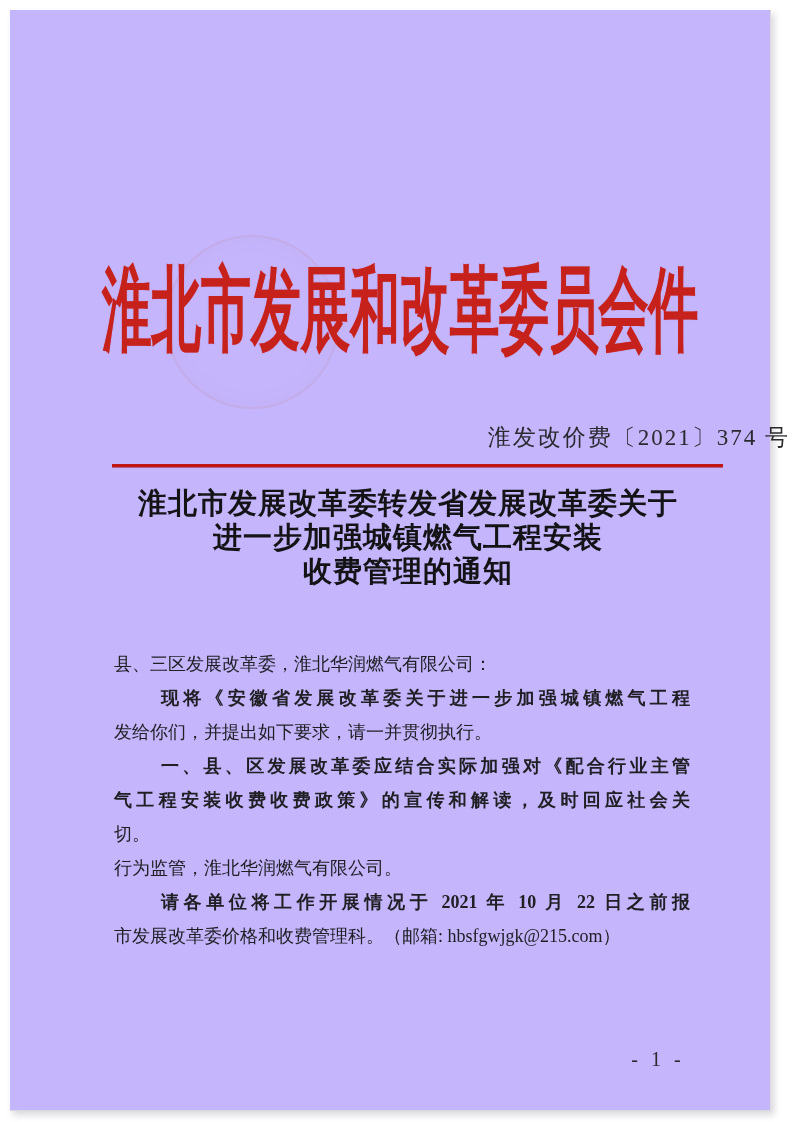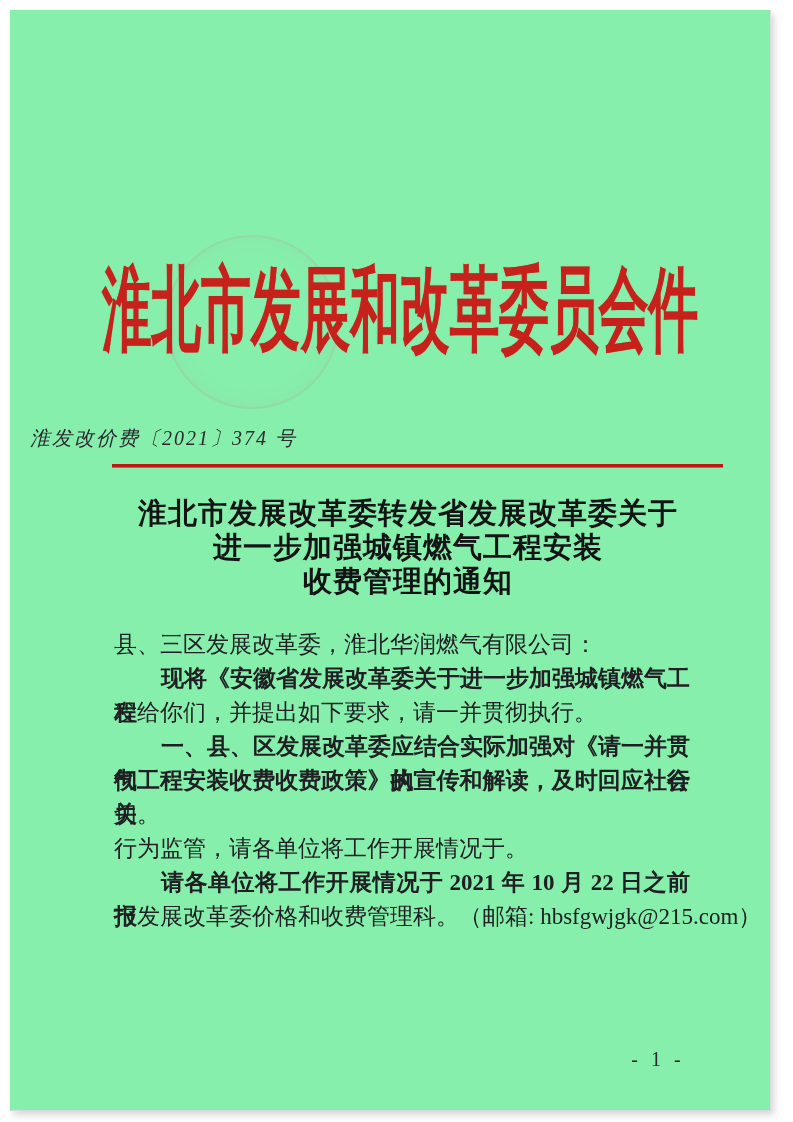--- a/index.html
+++ b/index.html
@@ -16,21 +16,21 @@
     width: 793px;
     height: 1122px;
     background: #ffffff;
   }
   .paper {
     position: absolute;
     left: 10px;
     top: 10px;
     width: 760px;
     height: 1100px;
-    background: #86efac;
+    background: #c4b5fd;
     border-right: 1px solid #dcdbe1;
     border-bottom: 1px solid #d8d7dd;
     box-shadow: 3px 4px 7px rgba(110,110,125,0.28);
   }
   
   .stamp-ghost {
     position: absolute;
     left: 155px;
     top: 225px;
     width: 170px;
@@ -56,54 +56,53 @@
     display: inline-block;
     white-space: nowrap;
     transform: scaleX(0.54);
     transform-origin: 50% 50%;
   }
   .docnum {
     position: absolute;
     left: 20px;
     top: 413px;
     width: 760px;
-    text-align: left;
-    font-size: 20px;
+    text-align: right;
+    font-size: 23px;
     line-height: 30px;
     color: #2a2a2e;
     letter-spacing: 2px;
-    font-style: italic;
   }
   .redline {
     position: absolute;
     left: 102px;
     top: 454px;
     width: 611px;
     height: 3px;
     background: #c01616;
     box-shadow: 0 1px 0 rgba(160,10,10,0.5);
   }
   .doc-title {
     position: absolute;
     left: 18px;
-    top: 486px;
+    top: 476px;
     width: 760px;
     text-align: center;
     font-weight: bold;
     color: #141416;
     font-size: 29px;
     line-height: 34px;
     letter-spacing: 1px;
   }
   .body-block {
     position: absolute;
     left: 104px;
-    top: 618px;
+    top: 637px;
     width: 576px;
-    font-size: 23px;
+    font-size: 18px;
     line-height: 34px;
     color: #202024;
   }
   .body-line {
     height: 34px;
     white-space: nowrap;
   }
   .body-line.full {
     white-space: normal;
     text-align: justify;
@@ -147,24 +146,24 @@
     <div class="doc-title">
       <div>淮北市发展改革委转发省发展改革委关于</div>
       <div>进一步加强城镇燃气工程安装</div>
       <div>收费管理的通知</div>
     </div>
 
     <div class="body-block">
       <div class="body-line">县、三区发展改革委，淮北华润燃气有限公司：</div>
       <div class="body-line full indent">现将《安徽省发展改革委关于进一步加强城镇燃气工程</div>
       <div class="body-line">发给你们，并提出如下要求，请一并贯彻执行。</div>
-      <div class="body-line full indent">一、县、区发展改革委应结合实际加强对《请一并贯彻执行</div>
+      <div class="body-line full indent">一、县、区发展改革委应结合实际加强对《配合行业主管</div>
       <div class="body-line full">气工程安装收费收费政策》的宣传和解读，及时回应社会关</div>
       <div class="body-line">切。</div>
-      <div class="body-line">行为监管，请各单位将工作开展情况于。</div>
+      <div class="body-line">行为监管，淮北华润燃气有限公司。</div>
       <div class="body-line full indent">请各单位将工作开展情况于 2021 年 10 月 22 日之前报</div>
       <div class="body-line">市发展改革委价格和收费管理科。（邮箱: hbsfgwjgk@215.com）</div>
     </div>
 
     <div class="pagenum">- 1 -</div>
 
   </div>
 </div>
 
 </body></html>

